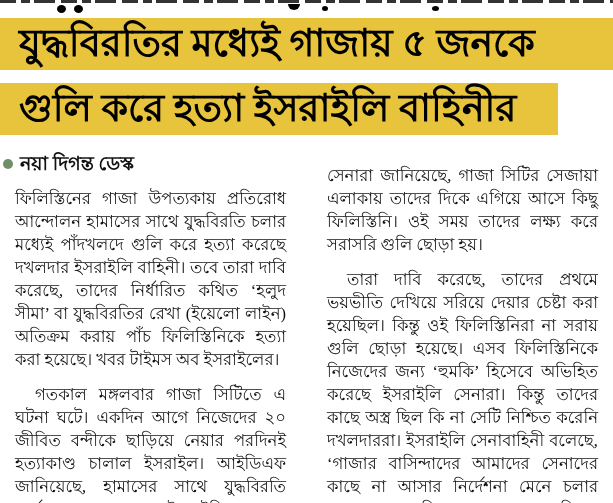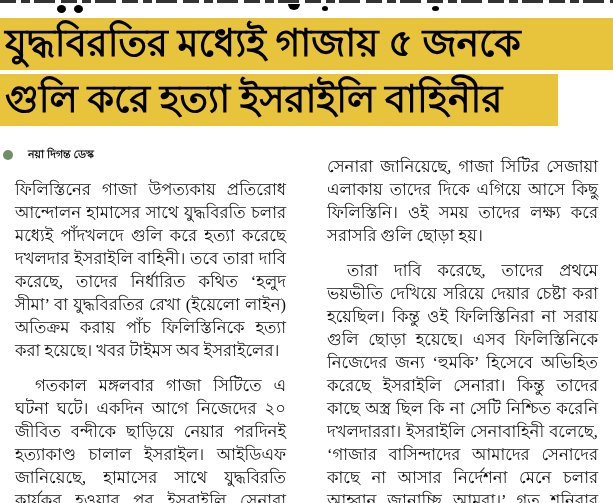--- a/index.html
+++ b/index.html
@@ -31,46 +31,46 @@
   
   .headline { margin:6px 0 8px 0; }
   .hl-line {
     display:block;
     box-sizing:border-box;
     font-weight:bold;
     font-size:38px;
     line-height:48px;
     color:#000;
     background:#e8c43c;
-    padding:1px 5px 3px 5px;
+    padding:1px 5px 3px 19px;
     white-space:nowrap;
     overflow:hidden;
   }
-  .hl-line2 { width:91%; margin-top:4px; }
+  .hl-line2 { width:91%; margin-top:13px; }
 
   
   .columns {
     display:flex;
     gap:17px;
     padding:9px 3px 0 3px;
     box-sizing:border-box;
   }
   .col {
     flex:1;
     min-width:0;
     font-size:16.5px;
     line-height:23px;
     text-align:justify;
   }
   .byline {
     display:flex;
     align-items:center;
-    gap:15px;
+    gap:7px;
     font-weight:bold;
-    font-size:11px;
+    font-size:19px;
     line-height:23px;
     text-align:left;
   }
   .byline-dot {
     width:10px; height:10px;
     border-radius:50%;
     background:#6f8f68;
     flex:0 0 auto;
   }
   .para { margin:12px; }

